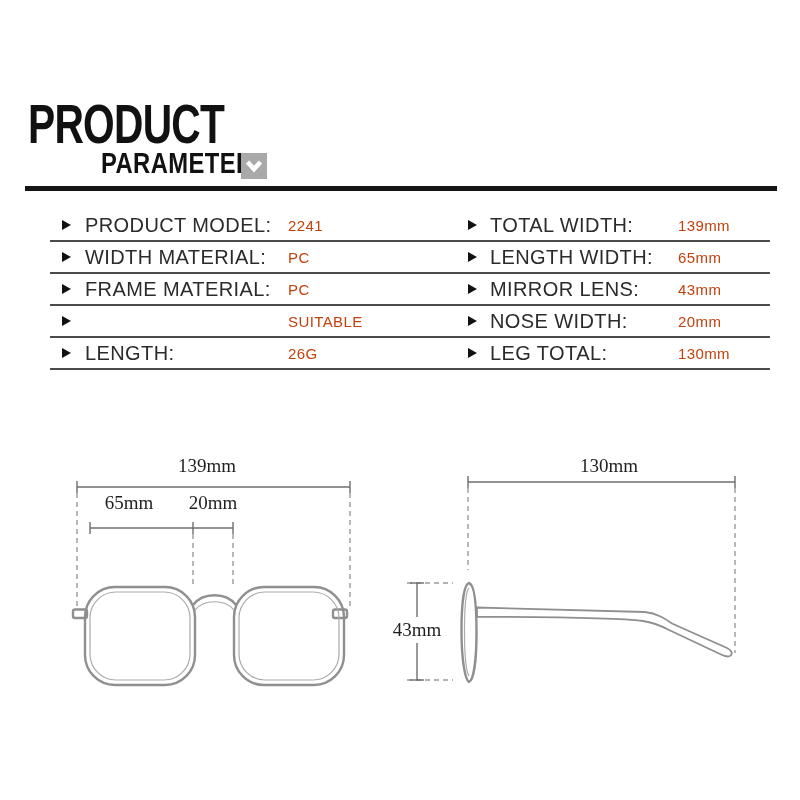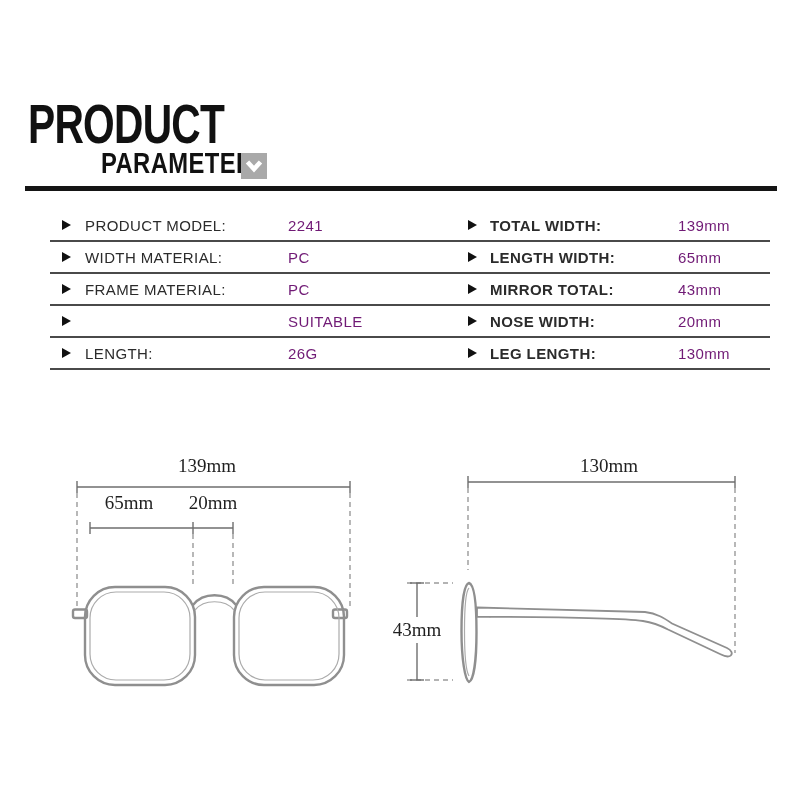--- a/index.html
+++ b/index.html
@@ -35,24 +35,24 @@
   
   .spec-table { position:absolute; left:50px; top:210px; width:720px; }
   .spec-row { position:relative; width:720px; height:32px; border-bottom:2px solid #4a4a4a; }
   .spec-row > span { position:absolute; top:50%; transform:translateY(-50%); white-space:nowrap; }
   .tri {
     width:0; height:0; display:block;
     border-left:9px solid #111;
     border-top:5px solid transparent;
     border-bottom:5px solid transparent;
   }
-  .spec-label { font-size:15px; color:#2b2b2b; letter-spacing:0.4px;text-align:center; }
-  .spec-value { font-size:15px; color:#701a75; letter-spacing:0.4px; }
+  .spec-label { font-size:20px; color:#2b2b2b; letter-spacing:0.4px;text-align:center; }
+  .spec-value { font-size:15px; color:#c2410c; letter-spacing:0.4px; }
   .p-b1 { left:12px; }  .p-l1 { left:35px; }  .p-v1 { left:238px; }
-  .p-b2 { left:418px; } .p-l2 { left:440px;font-weight:bold; } .p-v2 { left:628px; }
+  .p-b2 { left:418px; } .p-l2 { left:440px; } .p-v2 { left:628px; }
 
   
   .drawing { position:absolute; overflow:visible; }
   #front-view { left:60px; top:445px; }
   #side-view  { left:395px; top:445px; }
   .dim-text { font-family:"Liberation Serif", serif; font-size:19px; fill:#1f1f1f; }
   .dim-line { stroke:#6e6e6e; stroke-width:1.4; fill:none; }
   .dash-line { stroke:#9a9a9a; stroke-width:1.4; fill:none; stroke-dasharray:5 4; }
   .frame-outer { stroke:#8f8f8f; stroke-width:2.4; fill:none; }
   .frame-inner { stroke:#ababab; stroke-width:1.2; fill:none; }
@@ -89,38 +89,38 @@
     <span class="tri p-b2"></span>
     <span class="spec-label p-l2">LENGTH WIDTH:</span>
     <span class="spec-value p-v2">65mm</span>
   </div>
 
   <div class="spec-row">
     <span class="tri p-b1"></span>
     <span class="spec-label p-l1">FRAME MATERIAL:</span>
     <span class="spec-value p-v1">PC</span>
     <span class="tri p-b2"></span>
-    <span class="spec-label p-l2">MIRROR TOTAL:</span>
+    <span class="spec-label p-l2">MIRROR LENS:</span>
     <span class="spec-value p-v2">43mm</span>
   </div>
 
   <div class="spec-row">
     <span class="tri p-b1"></span>
     <span class="spec-value p-v1">SUITABLE</span>
     <span class="tri p-b2"></span>
     <span class="spec-label p-l2">NOSE WIDTH:</span>
     <span class="spec-value p-v2">20mm</span>
   </div>
 
   <div class="spec-row">
     <span class="tri p-b1"></span>
     <span class="spec-label p-l1">LENGTH:</span>
     <span class="spec-value p-v1">26G</span>
     <span class="tri p-b2"></span>
-    <span class="spec-label p-l2">LEG LENGTH:</span>
+    <span class="spec-label p-l2">LEG TOTAL:</span>
     <span class="spec-value p-v2">130mm</span>
   </div>
 
 </div>
 
 <svg id="front-view" class="drawing" width="300" height="250" viewBox="0 0 300 250">
 
   <text class="dim-text" x="147" y="27" text-anchor="middle">139mm</text>
   <g>
     <line class="dim-line" x1="17" y1="42" x2="290" y2="42"></line>

